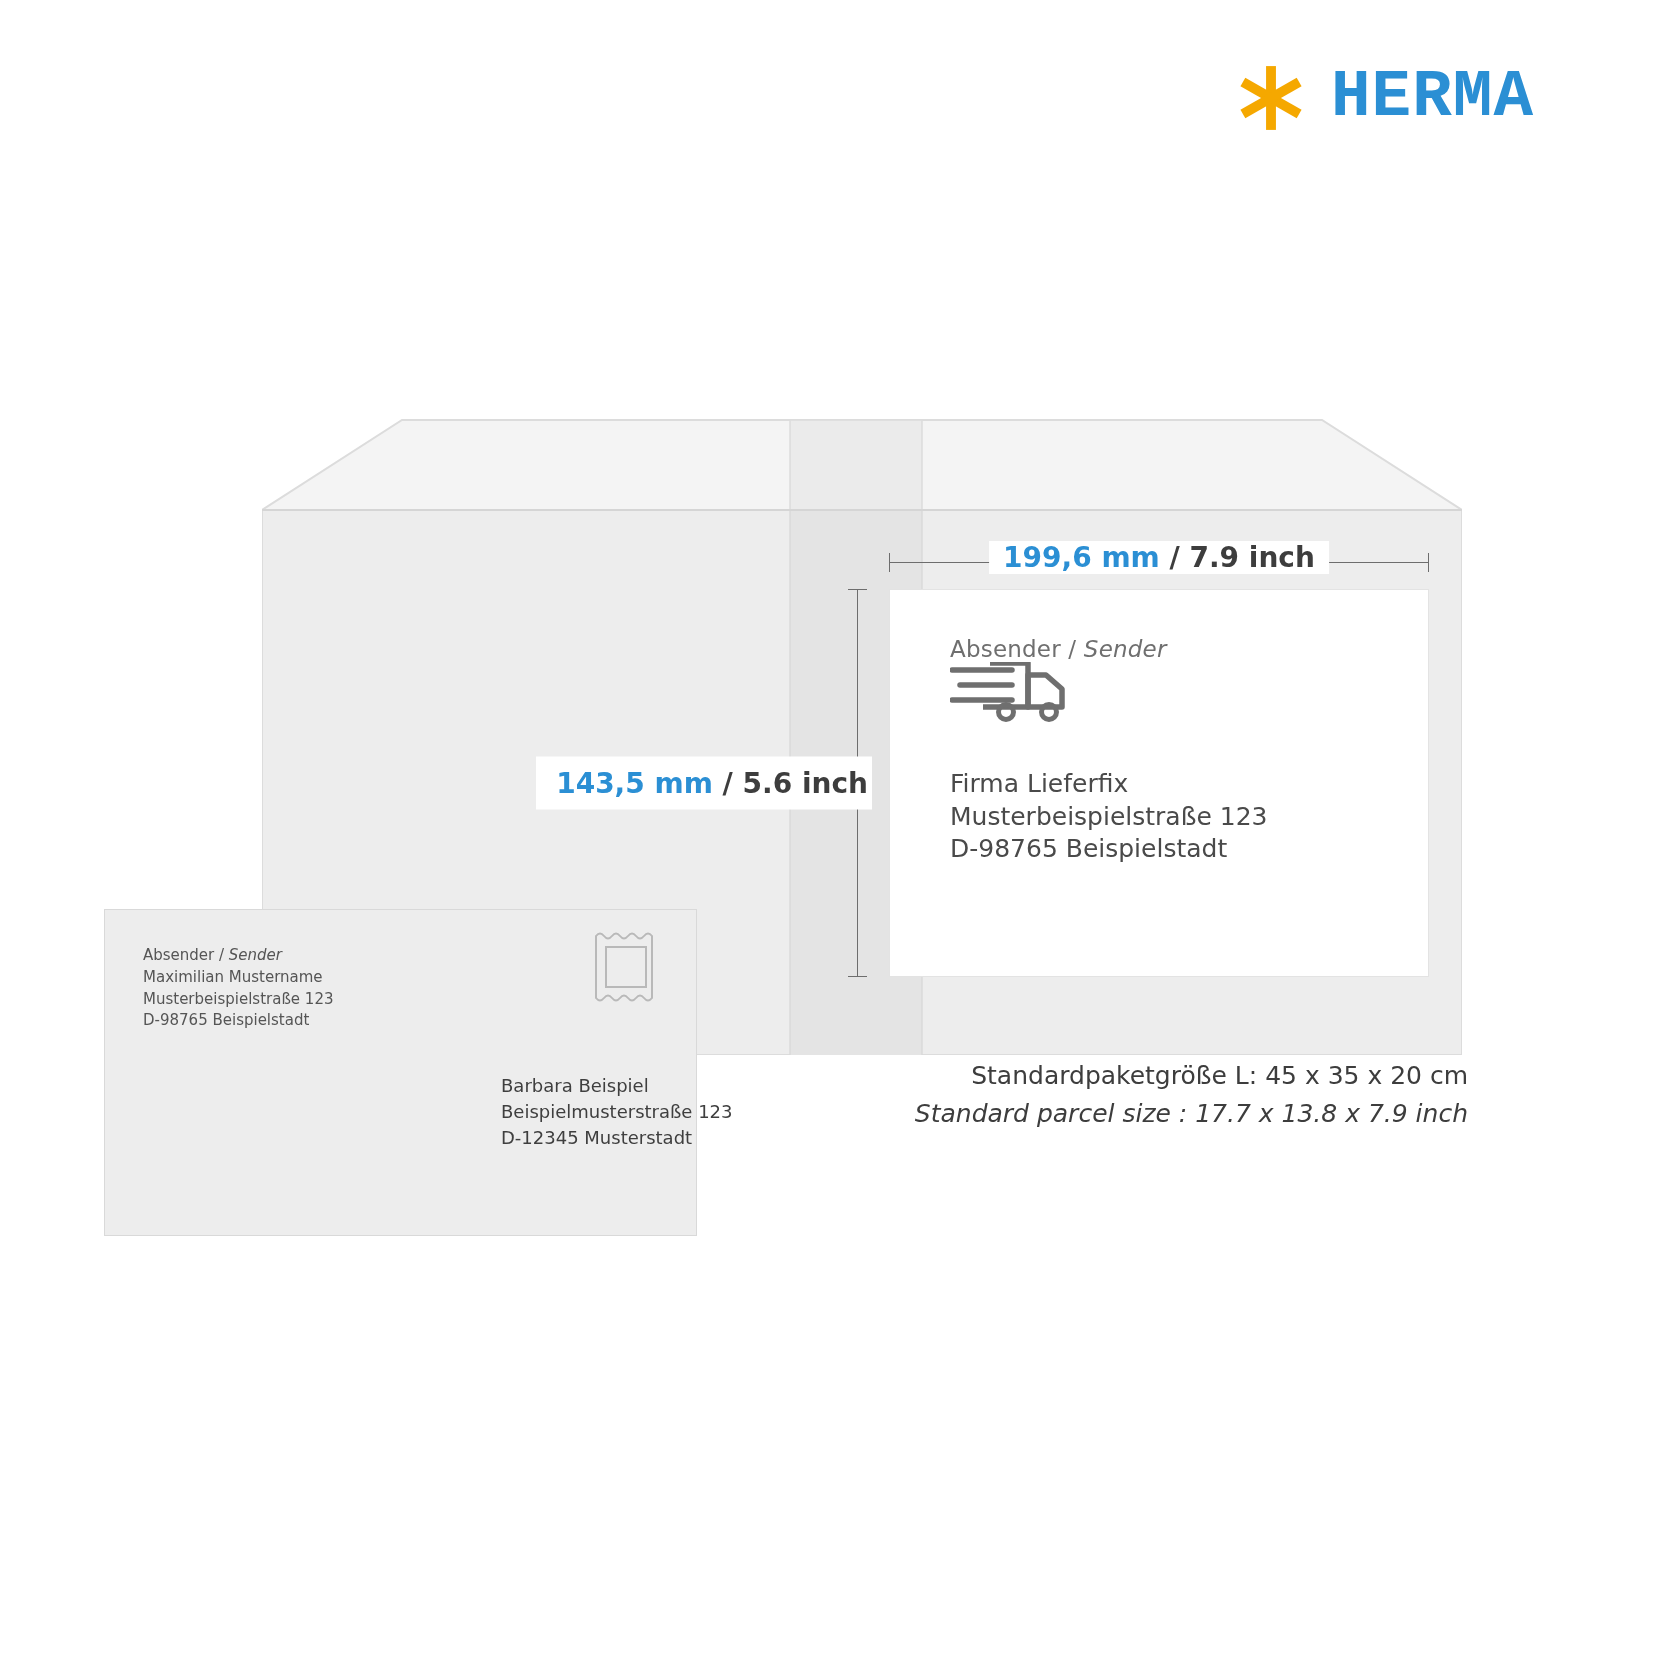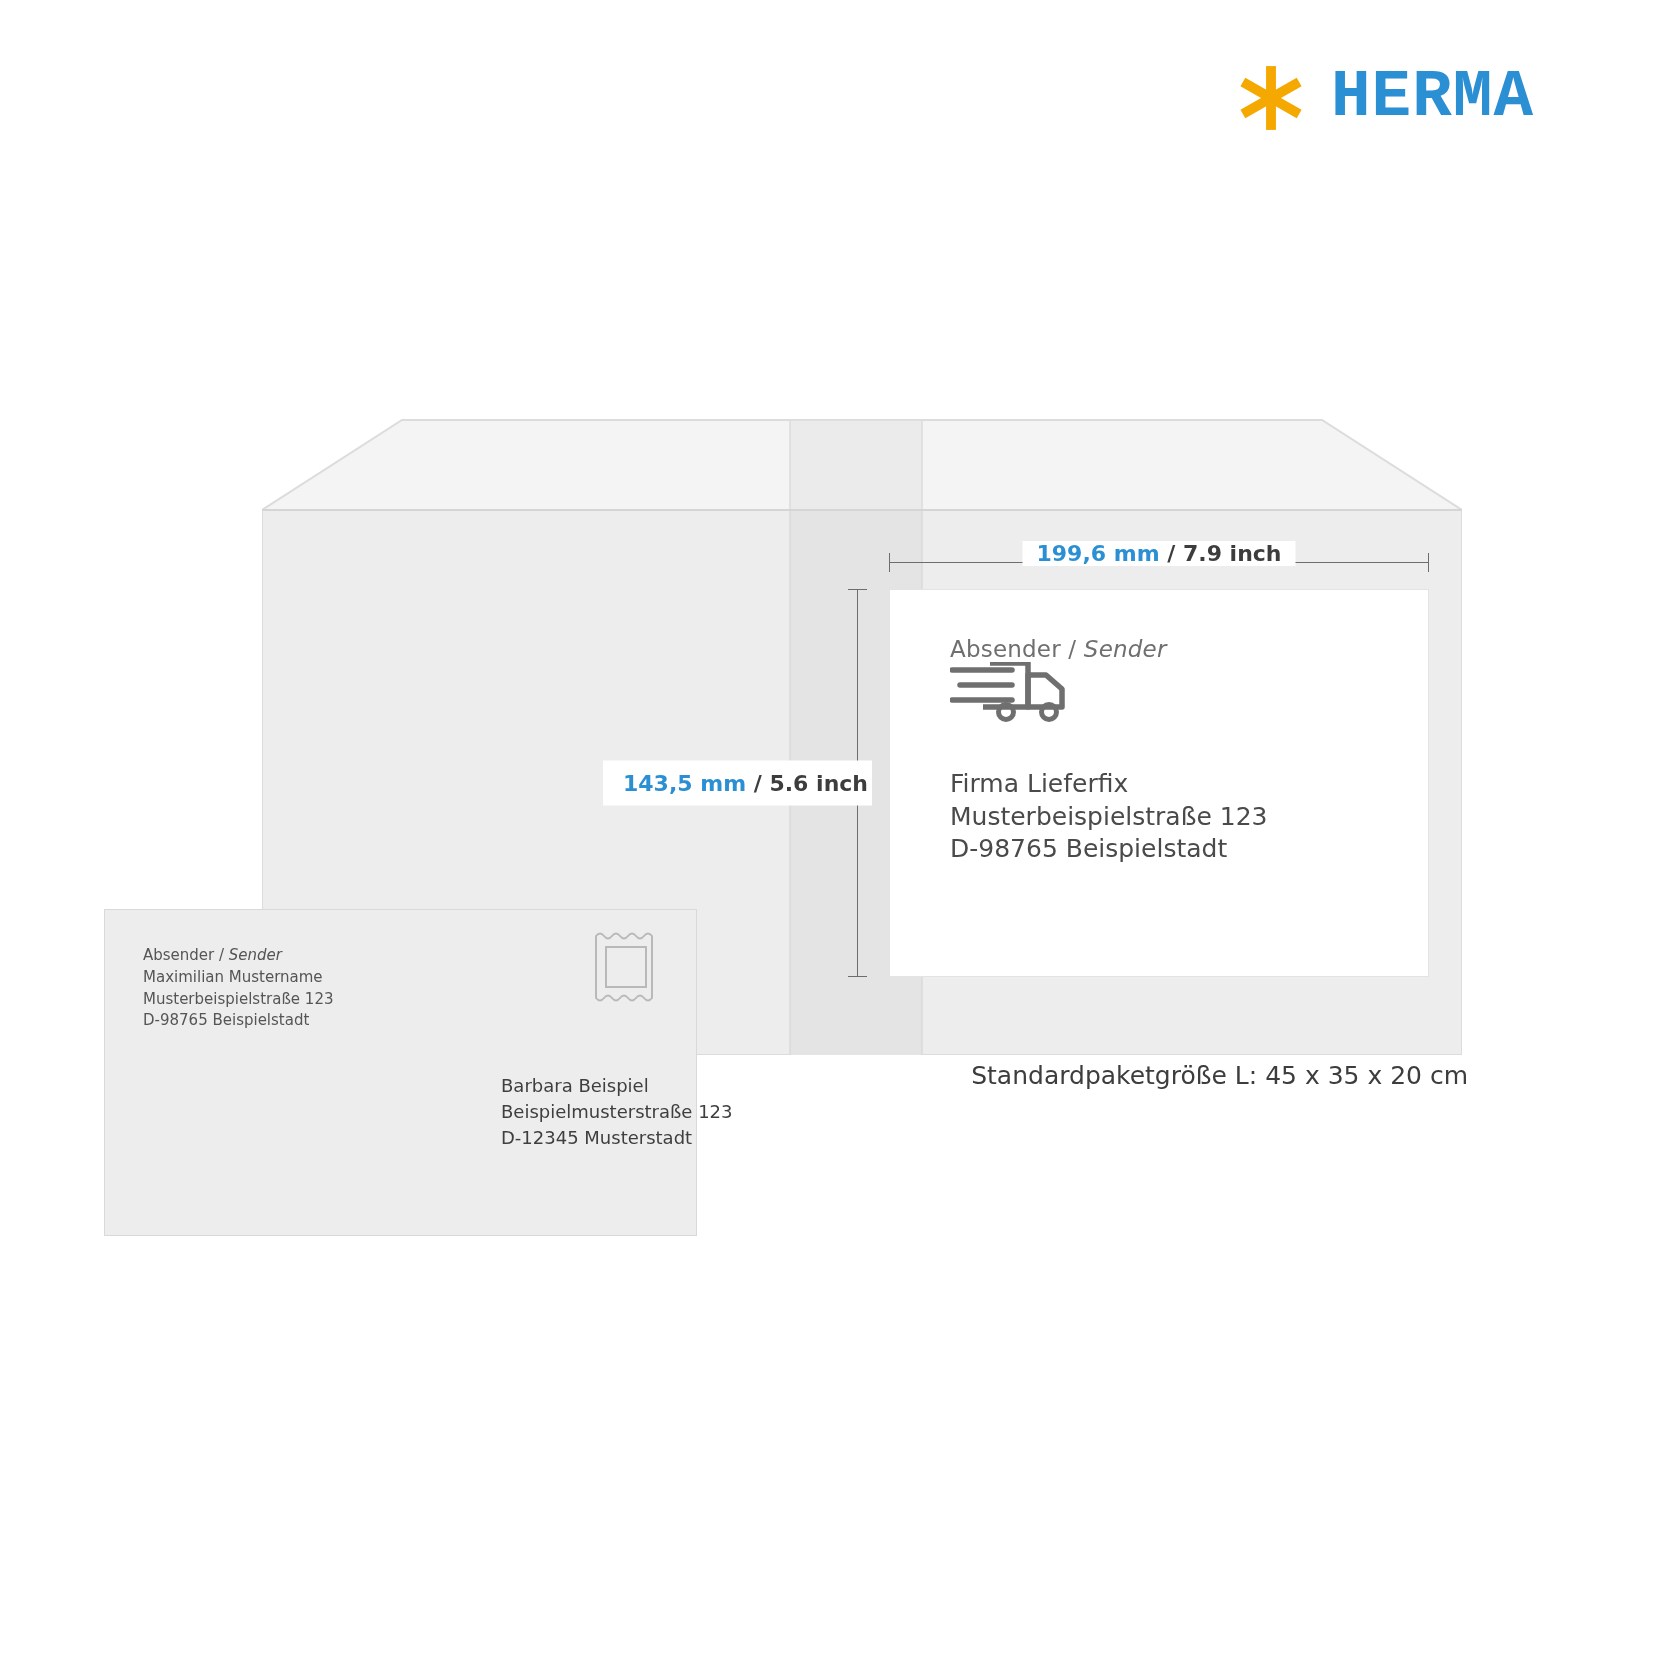--- a/index.html
+++ b/index.html
@@ -80,21 +80,21 @@
     margin-top: 40px;
     font-size: 25px;
     line-height: 1.30;
     color: #4a4a4a;
     white-space: nowrap;
   }
 
   
   .dim-text {
     color: #3d3d3d;
-    font-size: 22px;
+    font-size: 28px;
     font-weight: 700;
     white-space: nowrap;
   }
   .dim-text .blue {
     color: #2b8fd4;
   }
   #dim-width {
     position: absolute;
     left: 889px;
     top: 541px;
@@ -321,13 +321,14 @@
       <path d="M5,8 q4,-5 8,0 q4,5 8,0 q4,-5 8,0 q4,5 8,0 q4,-5 8,0 q4,5 8,0
                q4,-5 8,0 v62 q-4,5 -8,0 q-4,-5 -8,0 q-4,5 -8,0 q-4,-5 -8,0 q-4,5 -8,0
                q-4,-5 -8,0 q-4,5 -8,0 z" fill="none" stroke="#b9b9b9" stroke-width="2"></path>
       <rect x="15" y="19" width="40" height="40" fill="none" stroke="#b9b9b9" stroke-width="2"></rect>
     </svg>
   </span>
 </div>
 
 <div id="caption">
   <div class="line1">Standardpaketgröße L: 45 x 35 x 20 cm</div>
+  <div class="line2">Standard parcel size : 17.7 x 13.8 x 7.9 inch</div>
 </div>
 
 </body></html>

